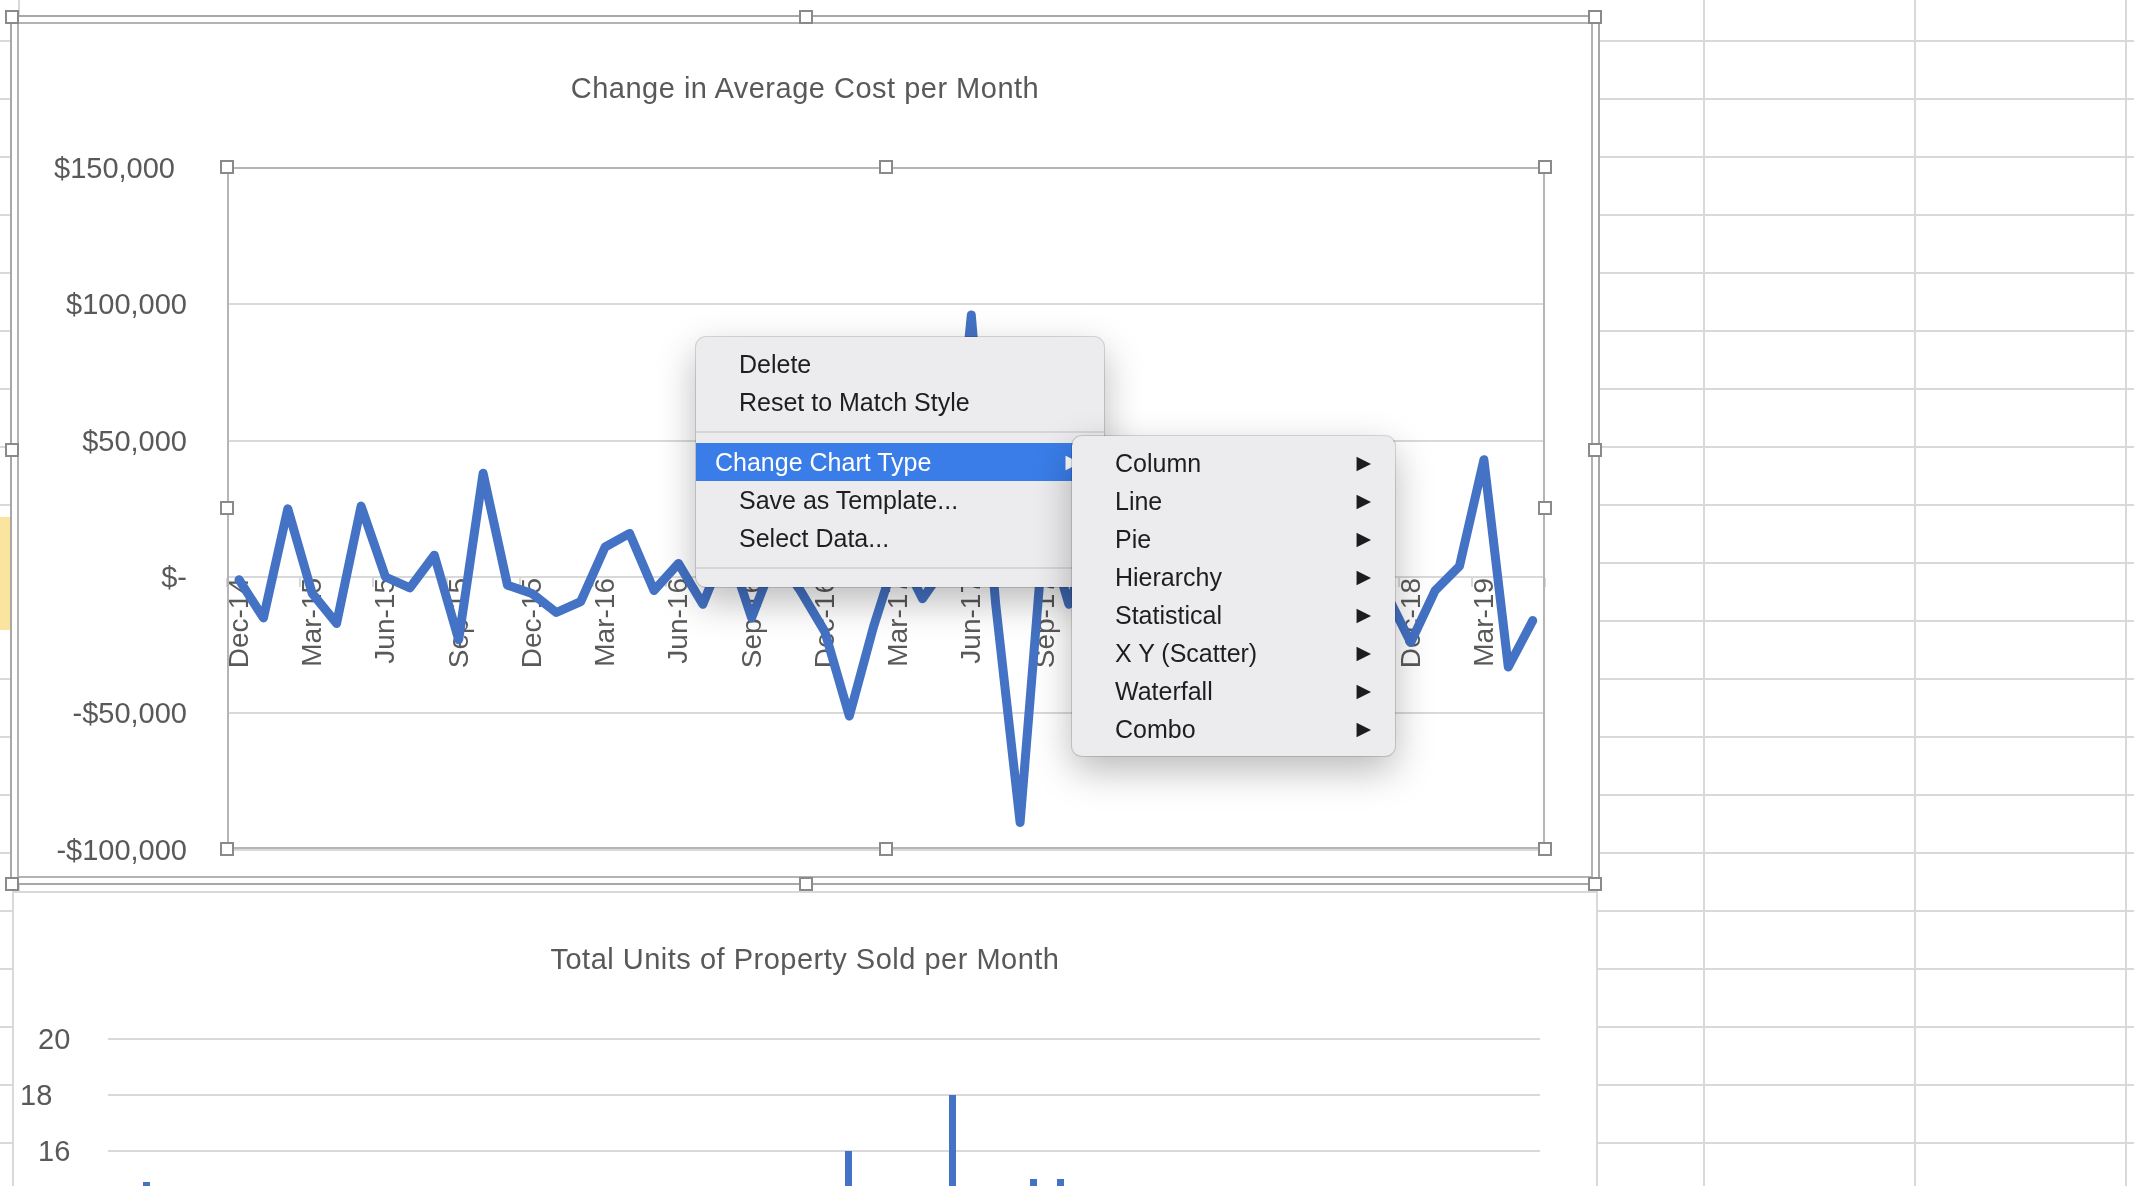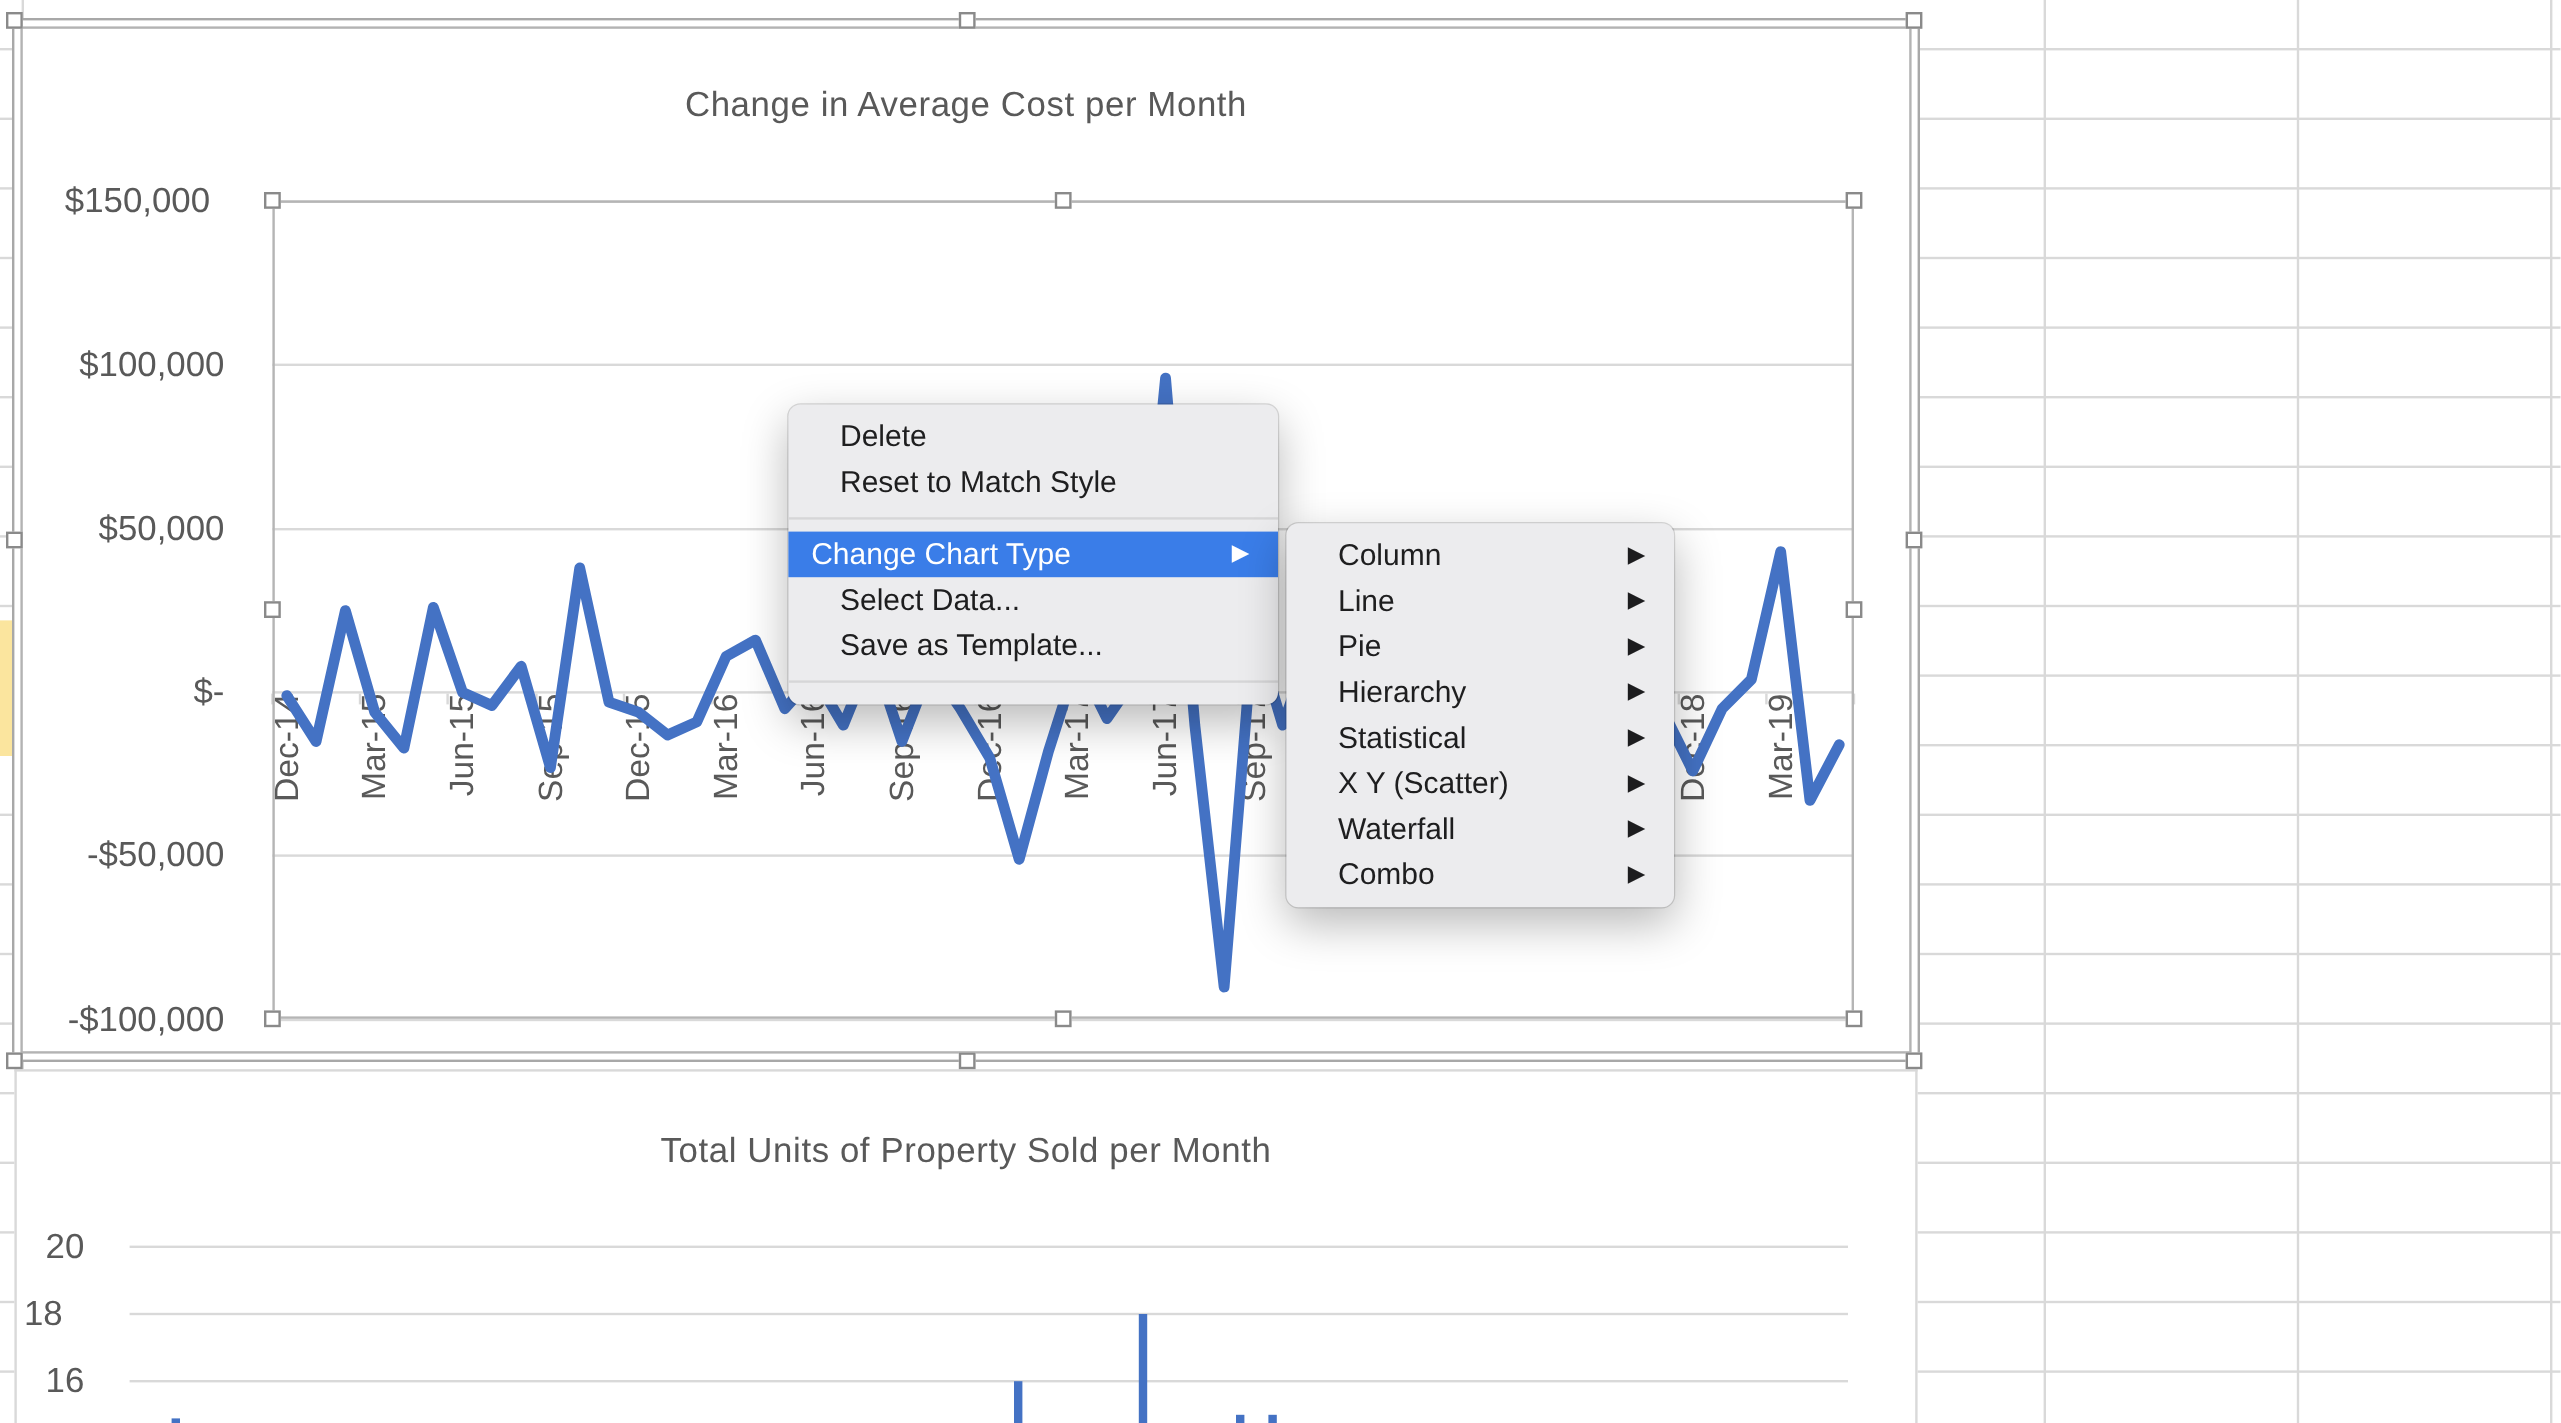--- a/index.html
+++ b/index.html
@@ -168,38 +168,38 @@
       <div class="grid-h" style="left: 108px; top: 1150px; width: 1432px;"></div>
     </div>
   <div id="bot-bars">
       <div class="bar" style="left: 142.5px; top: 1181.91px; width: 7px; height: 8.09px;"></div>
       <div class="bar" style="left: 844.5px; top: 1151px; width: 7px; height: 39px;"></div>
       <div class="bar" style="left: 948.5px; top: 1094.8px; width: 7px; height: 95.2px;"></div>
       <div class="bar" style="left: 1029.5px; top: 1179.1px; width: 7px; height: 10.9px;"></div>
       <div class="bar" style="left: 1056.5px; top: 1179.1px; width: 7px; height: 10.9px;"></div>
     </div>
 
-  <div class="menu" id="context-menu" style="left:657px;top:337px;width:408px;">
+  <div class="menu" id="context-menu" style="left:696px;top:337px;width:408px;">
       <div class="menu-item">
         <span>Delete</span>
       </div>
       <div class="menu-item">
         <span>Reset to Match Style</span>
       </div>
       <div class="menu-sep"></div>
       <div class="menu-item hl">
         <span>Change Chart Type</span>
         <span class="arrow">▶</span>
       </div>
       <div class="menu-item">
+        <span>Save as Template...</span>
+      </div>
+      <div class="menu-item">
         <span>Select Data...</span>
       </div>
-      <div class="menu-item">
-        <span>Save as Template...</span>
-      </div>
       <div class="menu-sep"></div>
     </div>
 
   <div class="menu" id="submenu" style="left:1072px;top:436px;width:323px;">
       <div class="menu-item">
         <span>Column</span>
         <span class="arrow">▶</span>
       </div>
       <div class="menu-item">
         <span>Line</span>

